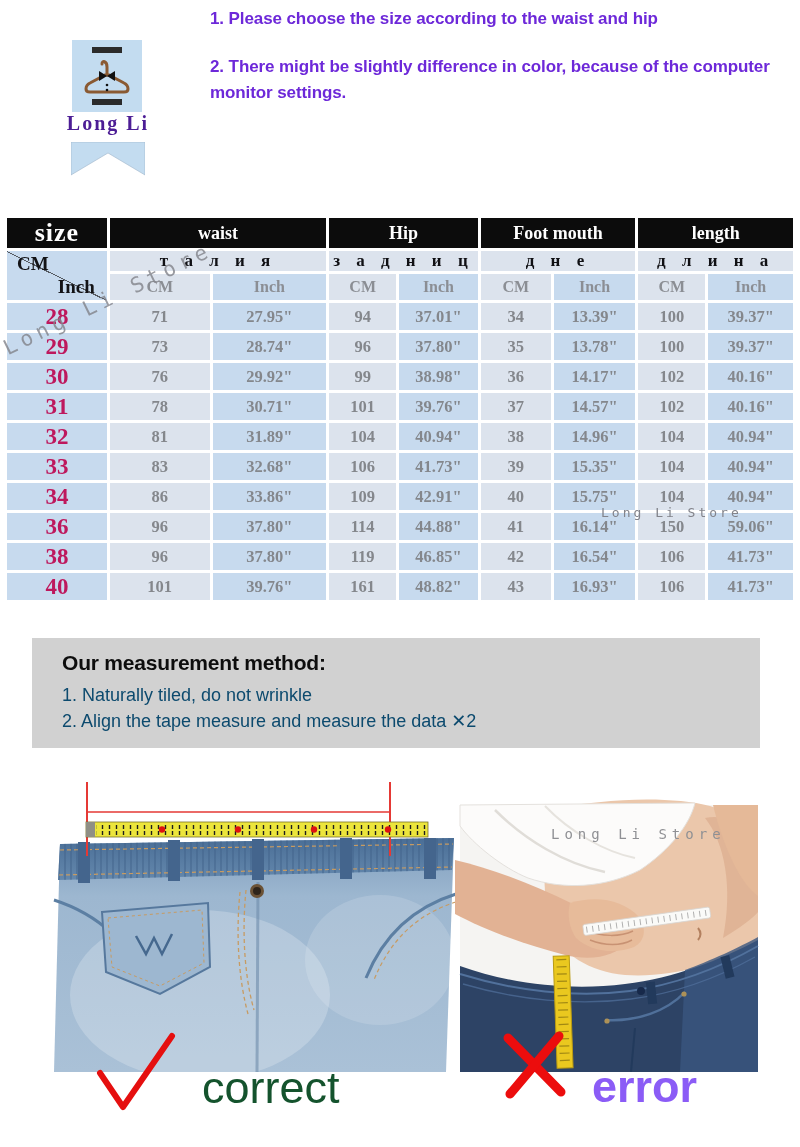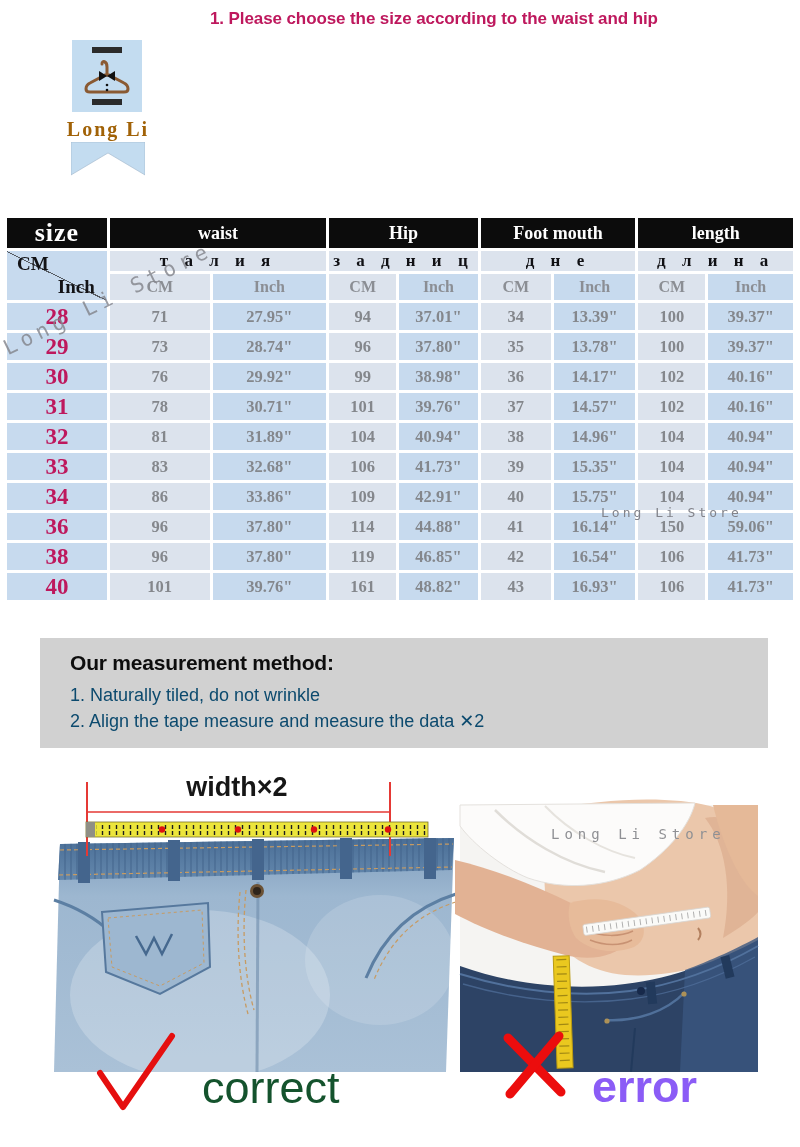--- a/index.html
+++ b/index.html
@@ -5,25 +5,25 @@
   html,body{margin:0;padding:0;background:#fff;}
   .page{position:relative;width:800px;height:1147px;background:#fff;overflow:hidden;
         font-family:"Liberation Sans",sans-serif;}
 
   
   .logo{position:absolute;left:58px;top:40px;width:100px;}
   .logo-box{position:absolute;left:14px;top:0;width:70px;height:72px;background:#c3dcf0;
             display:flex;align-items:center;justify-content:center;}
   .brand-name{position:absolute;left:0;top:72px;width:100px;text-align:center;
               font-family:"Liberation Serif",serif;font-weight:700;font-size:20px;
-              letter-spacing:2px;color:#a16207;margin-top:6px;}
+              letter-spacing:2px;color:#4c1d95;}
   .ribbon{position:absolute;left:13px;top:102px;}
 
   
-  .notes{position:absolute;left:210px;top:6px;width:588px;color:#be185d;}
+  .notes{position:absolute;left:210px;top:6px;width:588px;color:#6d28d9;}
   .notes p{margin:0 0 22px 0;font-size:17px;font-weight:700;line-height:26px;letter-spacing:-0.1px;}
 
   
   .table-wrap{position:absolute;left:4px;top:215px;width:792px;}
   table{border-collapse:separate;border-spacing:3px;table-layout:fixed;width:100%;}
   th,td{text-align:center;vertical-align:middle;font-family:"Liberation Serif",serif;
         overflow:hidden;white-space:nowrap;padding:0;}
   .black{background:#0c0c0c;color:#fff;font-weight:700;font-size:18px;height:26px;}
   .th-size{font-size:26px;letter-spacing:1px;}
   .ru{background:#dce3ed;color:#101014;font-weight:700;font-size:17px;letter-spacing:6px;height:18px;}
@@ -38,21 +38,21 @@
   tbody td.c-size{background:#c7daee;color:#be185d;font-size:23px;}
 
   
   .wm{position:absolute;font-family:"DejaVu Sans Mono",monospace;color:#82838a;pointer-events:none;}
   .wm-diag{left:10px;top:336px;font-size:21px;letter-spacing:5px;transform:rotate(-26deg);
            transform-origin:0 100%;opacity:.8;}
   .wm-mid{left:601px;top:505px;font-size:13px;letter-spacing:3px;}
   .wm-photo{left:551px;top:826px;font-size:14px;letter-spacing:5px;color:#8f9094;}
 
   
-  .method{position:absolute;left:40px;top:638px;width:728px;height:110px;background:#d1d1d1;}
+  .method{position:absolute;left:32px;top:638px;width:728px;height:110px;background:#d1d1d1;}
   .method h3{margin:13px 0 8px 30px;font-size:21px;font-weight:700;color:#0d0d0d;letter-spacing:-0.2px;}
   .method p{margin:0 0 1px 30px;font-size:18px;font-weight:400;color:#0c4a6e;line-height:25px;}
 
   
   .fig-left{position:absolute;left:50px;top:770px;width:410px;height:350px;}
   .fig-right{position:absolute;left:455px;top:788px;width:310px;height:332px;}
   .fig-left svg,.fig-right svg{position:absolute;left:0;top:0;}
   .width-label{position:absolute;left:0;top:2px;width:374px;text-align:center;
                font-size:27px;font-weight:700;color:#161616;}
   .correct-label{position:absolute;left:152px;top:292px;font-size:45px;font-weight:400;color:#14532d;}
@@ -77,20 +77,21 @@
       </svg>
     </div>
     <div class="brand-name">Long Li</div>
     <svg class="ribbon" width="74" height="36" viewBox="0 0 74 36">
       <polygon points="0,0 74,0 74,33 37,11 0,33" fill="#c3dcf0" stroke="#9fb6c9" stroke-width="0.6"></polygon>
     </svg>
   </div>
 
   <div class="notes">
     <p>1. Please choose the size according to the waist and hip</p>
+    <p>2. There might be slightly difference in color, because of the computer monitor settings.</p>
   </div>
 
   <div class="table-wrap">
     <table>
       <colgroup>
         <col style="width:13.1%">
           <col style="width:13.1%">
           <col style="width:14.9%">
         <col style="width:8.8%">
           <col style="width:10.3%">
@@ -313,21 +314,20 @@
         <rect x="36" y="52" width="9" height="15" fill="#8f8f85"></rect>
         <rect x="46" y="52" width="332" height="15" fill="url(#tick)"></rect>
         <circle cx="112" cy="59.5" r="3.2" fill="#dd1111"></circle>
         <circle cx="188" cy="59.5" r="3.2" fill="#dd1111"></circle>
         <circle cx="264" cy="59.5" r="3.2" fill="#dd1111"></circle>
         <circle cx="338" cy="59.5" r="3.2" fill="#dd1111"></circle>
       </g>
 
       <polyline points="50,303 73,337 122,266" fill="none" stroke="#e50f0f" stroke-width="6" stroke-linecap="round" stroke-linejoin="round"></polyline>
     </svg>
-    <div class="width-label">width×2</div>
     <div class="correct-label">correct</div>
   </div>
 
   <div class="fig-right">
     <svg width="310" height="332" viewBox="0 0 310 332">
       <rect x="5" y="17" width="298" height="267" fill="#f5f4f2"></rect>
 
       <path d="M95,22 C150,10 215,8 255,18 C275,24 292,34 303,44 L303,152 C265,177 215,190 170,187 C135,184 106,166 95,140 C87,105 88,60 95,22 Z" fill="#ebc7ab"></path>
       <path d="M250,30 C270,55 278,100 268,150 C285,140 298,130 303,124 L303,44 C290,35 268,26 250,30 Z" fill="#dcae8f" opacity="0.75"></path>
 

